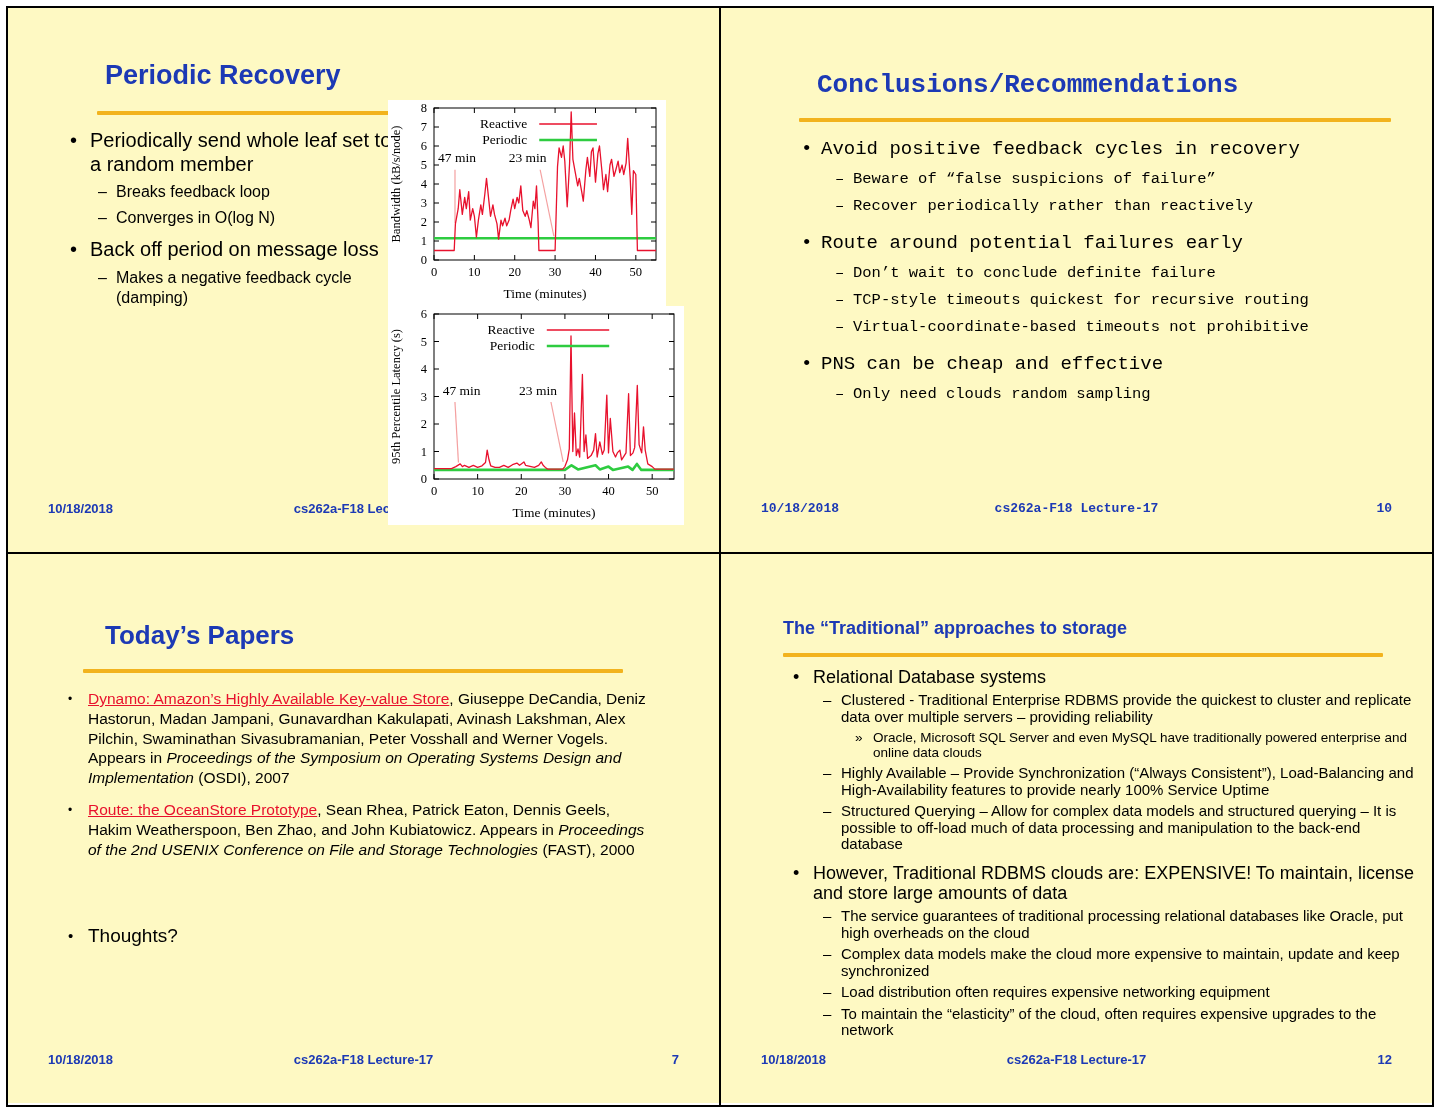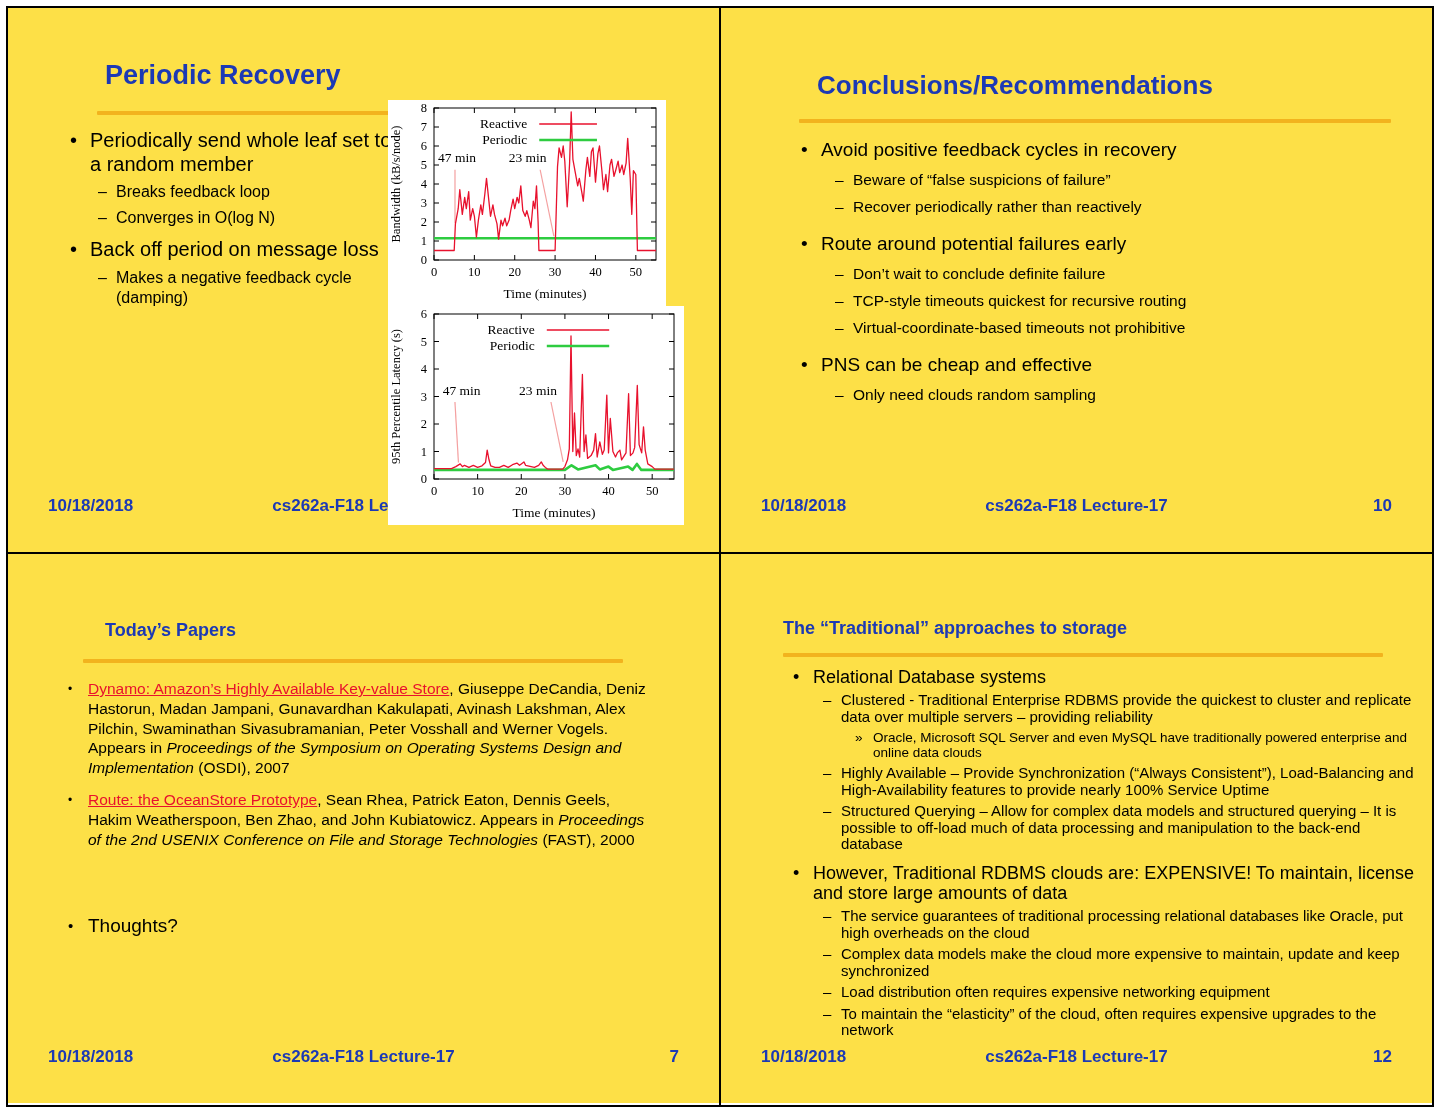--- a/index.html
+++ b/index.html
@@ -1,23 +1,23 @@
 <!DOCTYPE html>
 <html><head>
 <meta charset="utf-8">
 <style>
   html,body{margin:0;padding:0;background:#fff;}
   .canvas{position:relative;width:1440px;height:1113px;background:#fff;
           font-family:"Liberation Sans", sans-serif;color:#000;overflow:hidden;}
   .frame{position:absolute;left:6px;top:6px;right:6px;bottom:6px;border:2px solid #000;}
   .divider-v{position:absolute;left:711px;top:0;width:2px;height:100%;background:#000;}
   .divider-h{position:absolute;left:0;top:544px;width:100%;height:2px;background:#000;}
-  .slide{position:absolute;overflow:hidden;background:#fde047;}
+  .slide{position:absolute;overflow:hidden;background:#fef9c3;}
   #slide-1{left:0;top:0;width:711px;height:544px;}
-  #slide-2{left:713px;top:0;width:711px;height:544px;}
+  #slide-2{left:713px;top:0;width:711px;height:544px;font-family:Liberation Mono, monospace;}
   #slide-3{left:0;top:546px;width:711px;height:549px;}
   #slide-4{left:713px;top:546px;width:711px;height:549px;}
 
   .slide-title{font-weight:bold;color:#1c39b5;}
   .rule{height:4px;background:#f2b31e;border-radius:1px;}
 
   
   #slide-1 .slide-title{margin:52px 0 0 97px;font-size:27px;}
   #slide-1 .rule{margin:20px 0 0 89px;width:296px;}
   #slide-1 .body{margin:14px 0 0 62px;width:336px;}
@@ -28,21 +28,21 @@
   #chart-lat{left:380px;top:298px;width:296px;height:219px;}
 
   
   #slide-2 .slide-title{margin:62px 0 0 96px;font-size:26px;}
   #slide-2 .rule{margin:18px 0 0 78px;width:592px;}
   #slide-2 .body{margin:16px 0 0 80px;width:600px;}
   #slide-2 .b1{font-size:19px;line-height:1.2;margin:16px 0 8px 0;}
   #slide-2 .b2{font-size:15.5px;line-height:1.3;margin:7px 0 7px 34px;}
 
   
-  #slide-3 .slide-title{margin:66px 0 0 97px;font-size:18px;}
+  #slide-3 .slide-title{margin:66px 0 0 97px;font-size:26px;}
   #slide-3 .rule{margin:18px 0 0 75px;width:540px;}
   #slide-3 .body{margin:16px 0 0 60px;width:585px;}
   #slide-3 .b1{font-size:15.5px;line-height:1.28;margin:12px 0 10px 0;}
   #slide-3 .b1 .marker{font-size:12px;padding-top:3px;}
   #slide-3 .thoughts{font-size:19px;margin-top:64px;}
   #slide-3 .thoughts .marker{font-size:15px;padding-top:2px;}
 
   
   #slide-4 .slide-title{margin:64px 0 0 62px;font-size:18px;}
   #slide-4 .rule{margin:14px 0 0 62px;width:600px;}
@@ -53,21 +53,21 @@
 
   .bullet{display:flex;align-items:flex-start;}
   .bullet .marker{flex:0 0 20px;}
   .b2 .marker{flex:0 0 18px;}
   .b3 .marker{flex:0 0 18px;}
   .bullet .content{flex:1 1 auto;}
   .content em{font-style:italic;}
   .paper-link{color:#e8112d;text-decoration:underline;cursor:pointer;}
 
   .footer{position:absolute;left:40px;right:40px;bottom:36px;display:flex;
-          color:#1c39b5;font-weight:bold;font-size:17px;z-index:1;}
+          color:#1c39b5;font-weight:bold;font-size:13px;z-index:1;}
   .footer .f-left{flex:0 0 160px;text-align:left;}
   .footer .f-center{flex:1 1 auto;text-align:center;}
   .footer .f-right{flex:0 0 160px;text-align:right;}
 
   .chartbox svg text{font-family:"Liberation Serif", serif;fill:#000;}
 </style>
 </head>
 <body>
 
 <div class="canvas">

